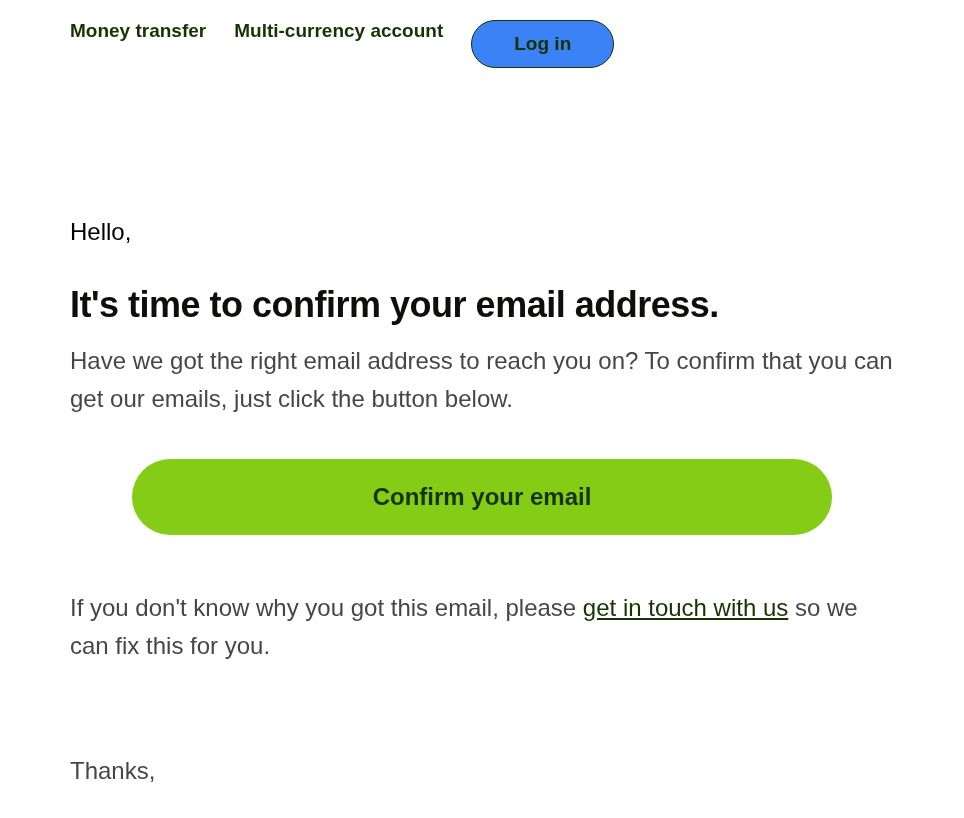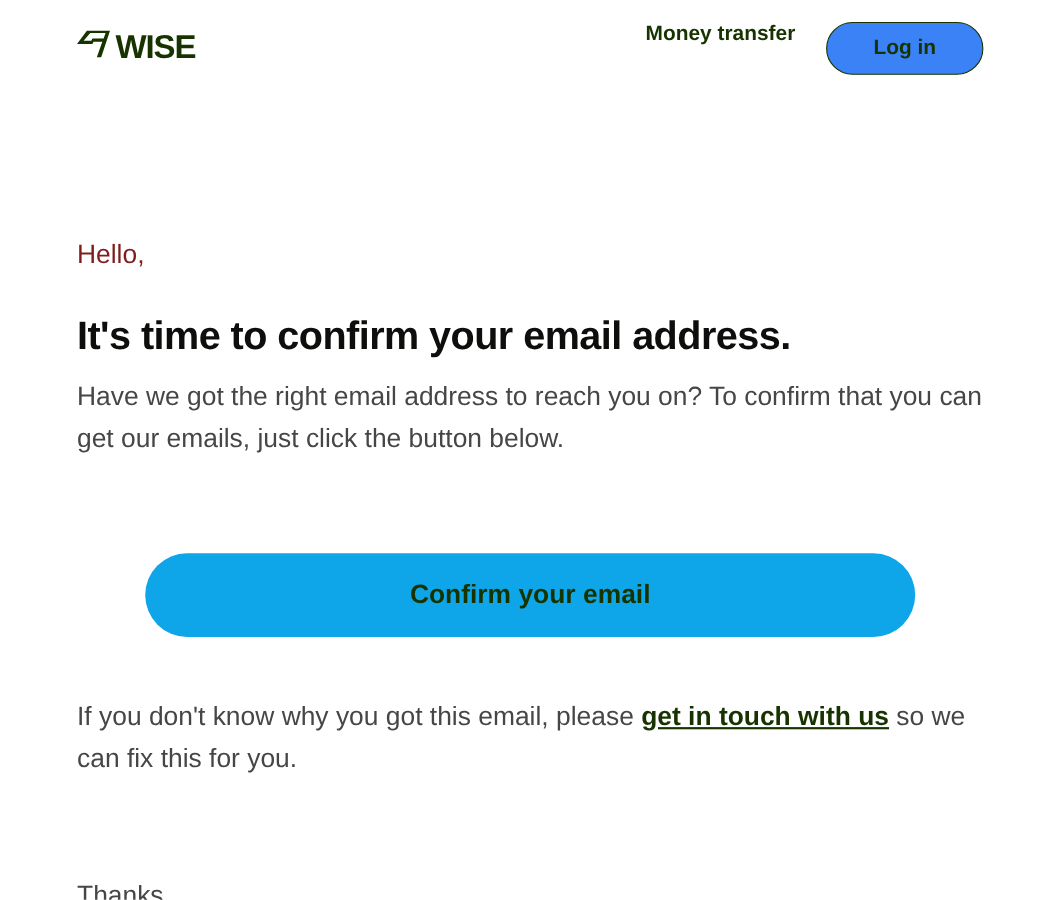--- a/index.html
+++ b/index.html
@@ -46,84 +46,79 @@
       border-radius: 999px;
       padding: 12px 42px;
       font-size: 19px;
       font-weight: 600;
       color: #163300;
       background: #3b82f6;
       cursor: pointer;
     }
     .greeting {
       font-size: 24px;
-      color: #7f1d1d;
+      color: #000000;
       margin-bottom: 38px;
       font-weight: 400;
     }
     .title {
       font-size: 36px;
       font-weight: 700;
       color: #0e0f0c;
       margin-bottom: 16px;
       letter-spacing: -0.5px;
     }
     .body-text {
       font-size: 24px;
       color: #454745;
       line-height: 1.6;
-      margin-bottom: 84px;
+      margin-bottom: 40px;
       font-weight: 400;
     }
     .cta-button {
       display: block;
       width: 700px;
       margin: 0 auto 54px auto;
-      background: #0ea5e9;
+      background: #84cc16;
       border: none;
       border-radius: 999px;
       padding: 24px 40px;
       font-size: 24px;
       font-weight: 600;
       color: #163300;
       text-align: center;
       cursor: pointer;
     }
     .disclaimer {
       font-size: 24px;
       color: #454745;
       line-height: 1.6;
       margin-bottom: 86px;
       font-weight: 400;
     }
     .disclaimer-link {
       color: #163300;
-      font-weight: 700;
+      font-weight: 400;
       text-decoration: underline;
       cursor: pointer;
     }
     .signoff {
       font-size: 24px;
       color: #454745;
       line-height: 1.6;
       font-weight: 400;
     }
   </style>
 </head>
 <body>
 
 <div class="header">
-  <div class="logo">
-    <svg viewBox="0 0 150 34" fill="none" xmlns="http://www.w3.org/2000/svg">
-      <path d="M9 1 L0 13 L14 13 L15.5 10 L6 10 L12 3 L26 3 L24.2 8 L14 8 L12.5 11 L23 11 L18 25 L22 25 L30 1 Z" fill="#163300"></path>
-      <text x="35" y="26" font-family="Arial, sans-serif" font-size="30" font-weight="900" fill="#163300" letter-spacing="-1">WISE</text>
-    </svg>
-  </div>
   <div class="nav">
     <a class="nav-link">Money transfer</a>
+    <a class="nav-link">Multi-currency account</a>
     <button class="login-button">Log in</button>
   </div>
 </div>
 
 <div class="greeting">Hello,</div>
 
 <h1 class="title">It's time to confirm your email address.</h1>
 
 <p class="body-text">Have we got the right email address to reach you on? To confirm that you can get our emails, just click the button below.</p>
 

